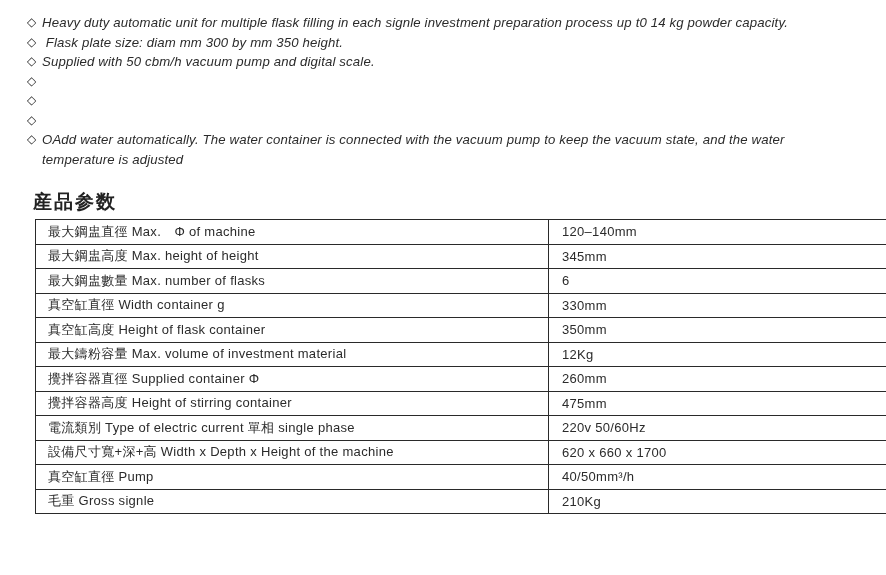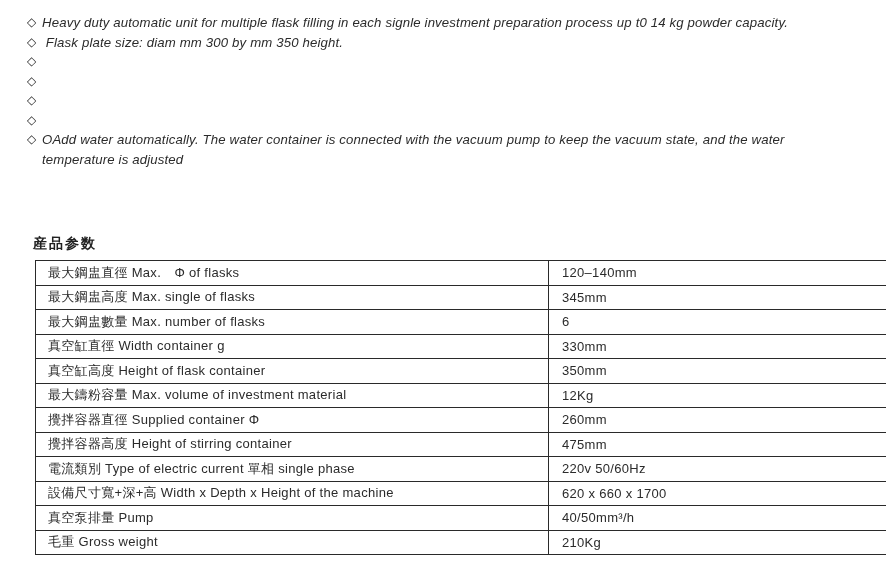--- a/index.html
+++ b/index.html
@@ -31,22 +31,22 @@
     font-size: 12px;
     line-height: 19.5px;
     color: #2b2b2b;
   }
   .feature-text {
     max-width: 796px;
     white-space: pre-wrap;
     font-style: italic;
   }
   .section-title {
-    margin: 64px 0 7px 33px;
-    font-size: 14px;
+    margin: 23px 0 7px 33px;
+    font-size: 19px;
     font-weight: bold;
     letter-spacing: 2px;
     line-height: 20px;
     color: #222222;
   }
   table.spec-table {
     margin-left: 35px;
     width: 827px;
     border-collapse: collapse;
     table-layout: fixed;
@@ -78,20 +78,21 @@
     <div class="feature">
       <span class="bullet">◇</span>
       <span class="feature-text">Heavy duty automatic unit for multiple flask filling in each signle investment preparation process up t0 14 kg powder capacity.</span>
     </div>
     <div class="feature">
       <span class="bullet">◇</span>
       <span class="feature-text"> Flask plate size: diam mm 300 by mm 350 height.</span>
     </div>
     <div class="feature">
       <span class="bullet">◇</span>
+      <span class="feature-text">Supplied with 50 cbm/h vacuum pump and digital scale.</span>
     </div>
     <div class="feature">
       <span class="bullet">◇</span>
     </div>
     <div class="feature">
       <span class="bullet">◇</span>
     </div>
     <div class="feature">
       <span class="bullet">◇</span>
     </div>
@@ -99,25 +100,25 @@
       <span class="bullet">◇</span>
       <span class="feature-text">OAdd water automatically. The water container is connected with the vacuum pump to keep the vacuum state, and the water temperature is adjusted</span>
     </div>
   </div>
 
   <div class="section-title">産品参数</div>
 
   <table class="spec-table">
     <tbody>
       <tr>
-        <td class="label-cell">最大鋼盅直徑 Max.　Φ of flasks</td>
+        <td class="label-cell">最大鋼盅直徑 Max.　Φ of machine</td>
         <td class="value-cell">120–140mm</td>
       </tr>
       <tr>
-        <td class="label-cell">最大鋼盅高度 Max. single of flasks</td>
+        <td class="label-cell">最大鋼盅高度 Max. height of height</td>
         <td class="value-cell">345mm</td>
       </tr>
       <tr>
         <td class="label-cell">最大鋼盅數量 Max. number of flasks</td>
         <td class="value-cell">6</td>
       </tr>
       <tr>
         <td class="label-cell">真空缸直徑 Width container g</td>
         <td class="value-cell">330mm</td>
       </tr>
@@ -139,23 +140,23 @@
       </tr>
       <tr>
         <td class="label-cell">電流類別 Type of electric current 單相 single phase</td>
         <td class="value-cell">220v 50/60Hz</td>
       </tr>
       <tr>
         <td class="label-cell">設備尺寸寬+深+高 Width x Depth x Height of the machine</td>
         <td class="value-cell">620 x 660 x 1700</td>
       </tr>
       <tr>
-        <td class="label-cell">真空泵排量 Pump</td>
+        <td class="label-cell">真空缸直徑 Pump</td>
         <td class="value-cell">40/50mm³/h</td>
       </tr>
       <tr>
-        <td class="label-cell">毛重 Gross weight</td>
+        <td class="label-cell">毛重 Gross signle</td>
         <td class="value-cell">210Kg</td>
       </tr>
     </tbody>
   </table>
 
 </div>
 
 </body></html>

